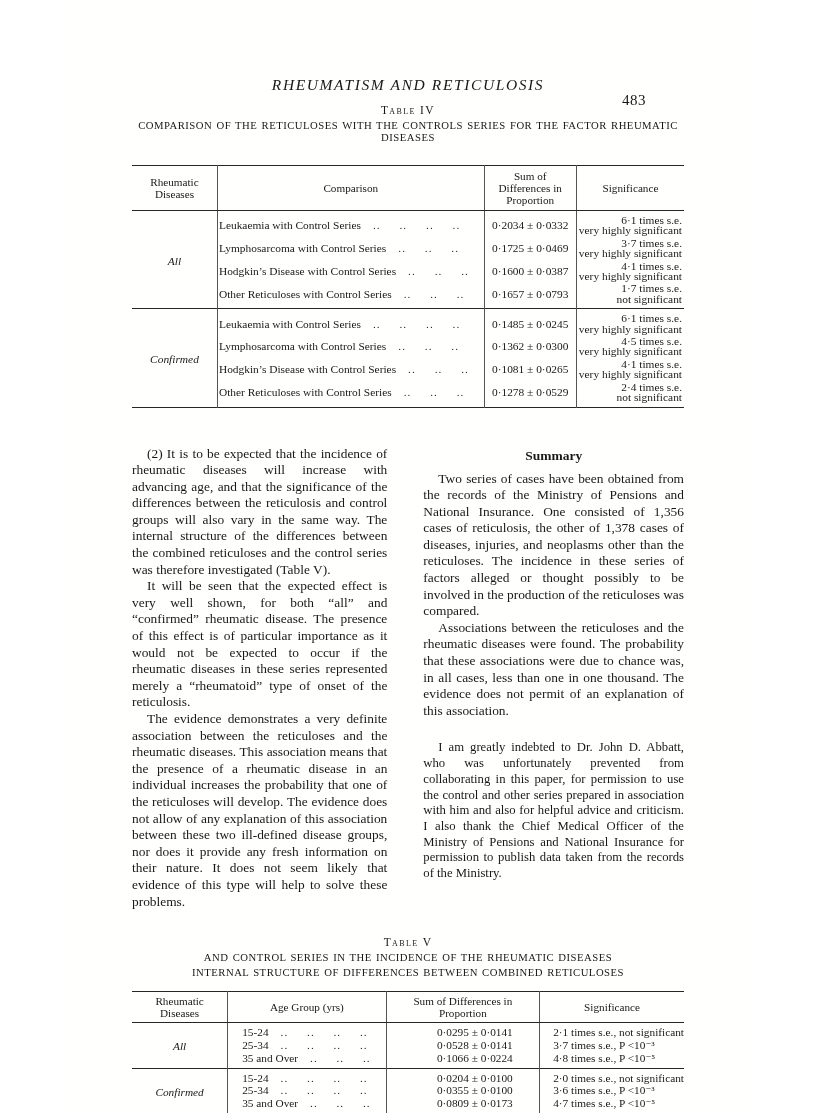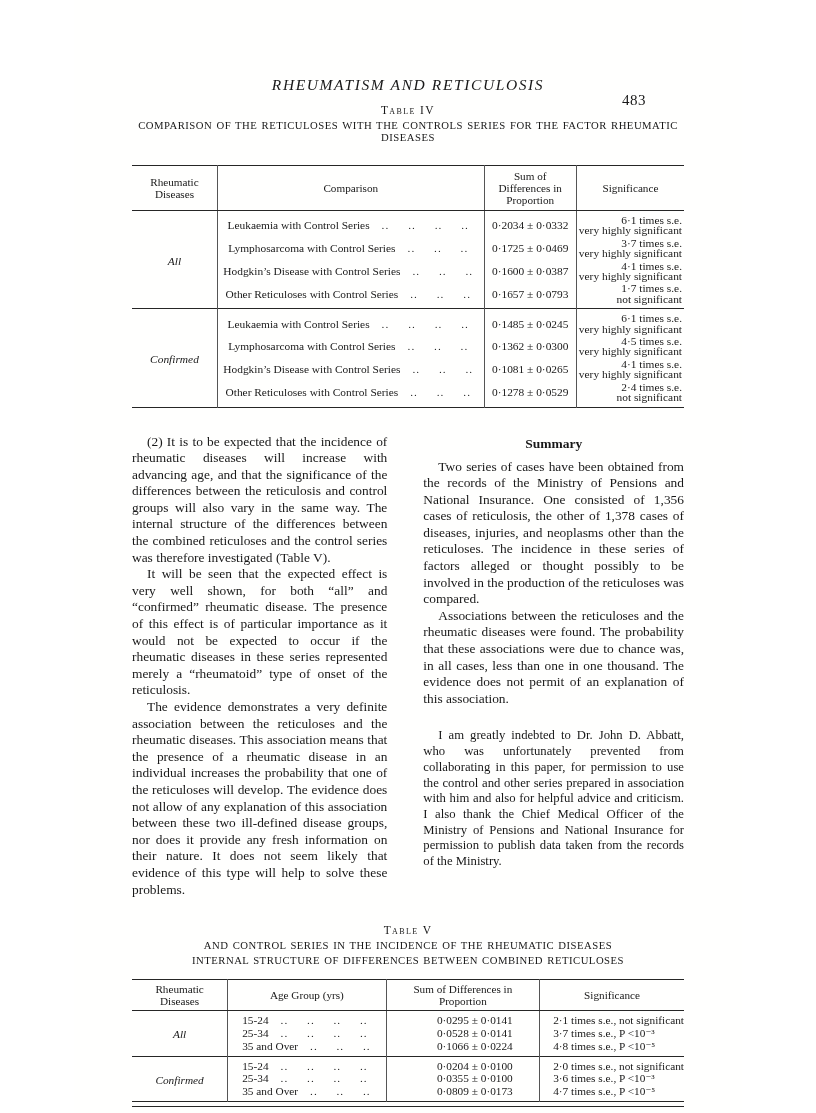--- a/index.html
+++ b/index.html
@@ -22,26 +22,26 @@
   .jtable th { font-weight:normal; font-size:11.2px; text-align:center; vertical-align:middle; padding:4px 6px; border-bottom:1px solid #262626; }
   .jtable th:not(:last-child) { border-right:1px solid #555; }
   .jtable td { font-size:11.4px; vertical-align:middle; padding-top:1px; padding-bottom:1px; }
   .jtable td.gl, .jtable td.comp, .jtable td.val, .jtable td.age, .jtable td.val5 { border-right:1px solid #555; }
   .jtable tbody.gstart tr:first-child td { border-top:1px solid #262626; }
 
   .t4 { margin-top:22px; }
   .t4 tbody tr:first-child td { padding-top:4px; }
   .t4 tbody tr:last-child td { padding-bottom:4px; }
   .gl { font-style:italic; text-align:center; font-size:11.6px; }
-  .comp { padding-left:1px; padding-right:6px; white-space:nowrap; overflow:hidden; text-align:center; }
+  .comp { padding-left:1px; padding-right:6px; white-space:nowrap; overflow:hidden; text-align:left; }
   .leaders { margin-left:12px; word-spacing:15px; letter-spacing:1px; }
   .val { text-align:center; white-space:nowrap; }
   .sig { text-align:right; font-size:9.9px; line-height:10.4px; padding-left:2px; padding-right:2px; white-space:nowrap; overflow:hidden; }
 
-  .columns { display:flex; gap:36px; margin-top:26px; }
+  .columns { display:flex; gap:36px; margin-top:38px; }
   .colL { width:335px; }
   .colR { width:342px; }
   .para { font-size:13.4px; line-height:16.6px; text-align:justify; text-indent:15px; }
   .summary-head { text-align:center; font-weight:bold; font-size:13.5px; margin-top:2px; margin-bottom:7px; }
   .ack { margin-top:21px; font-size:12.7px; line-height:15.7px; }
 
   .t5label { margin-top:26px; }
   .t5 { margin-top:13px; }
   .t5 th { padding:3px 6px; }
   .t5 td { font-size:11.3px; line-height:12.8px; padding-top:0; padding-bottom:0; }

